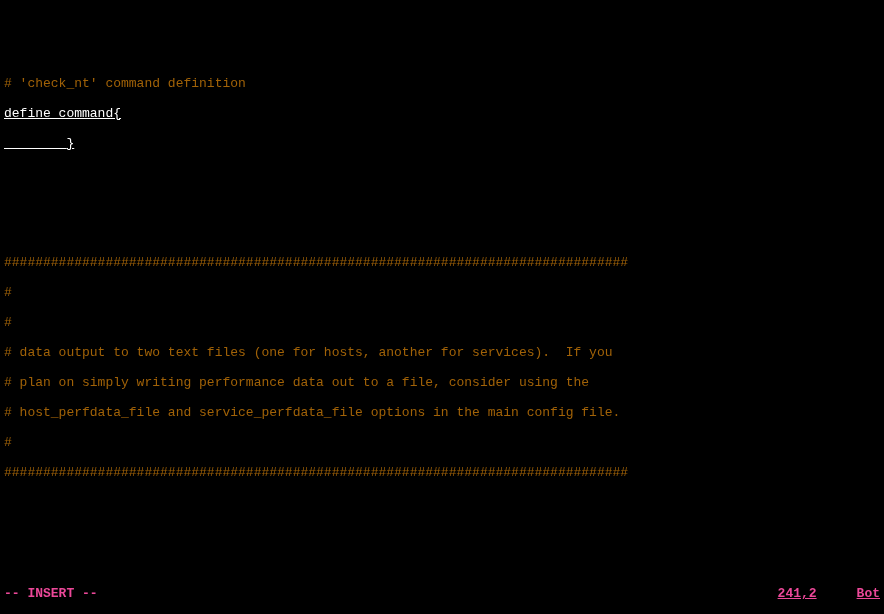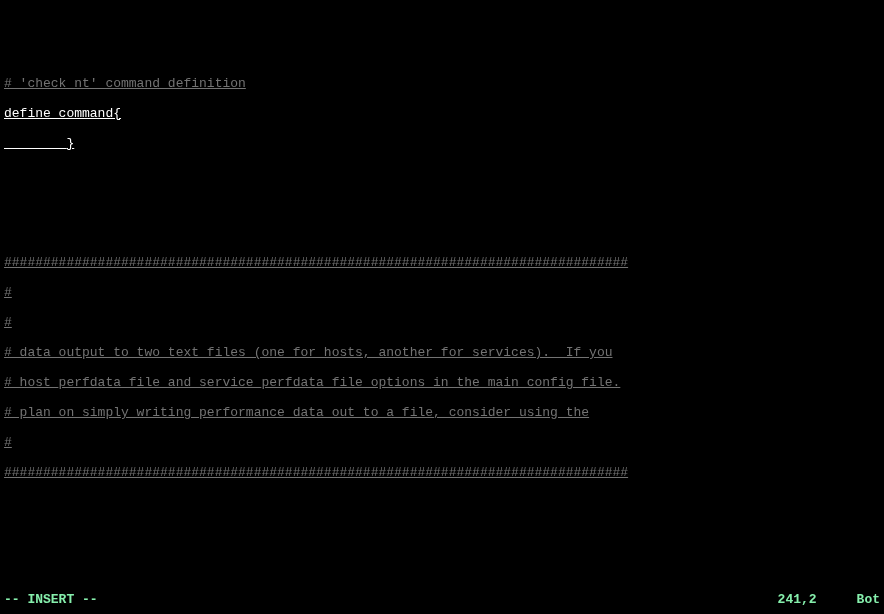--- a/index.html
+++ b/index.html
@@ -9,55 +9,55 @@
     font-family: "Consolas", "Courier New", monospace;
     font-size: 13px;
     line-height: 1.15;
     width: 884px;
     height: 614px;
     overflow: hidden;
     padding: 2px 4px;
     white-space: pre-wrap;
     word-break: break-all;
   }
-  .comment { color: #737373; text-decoration: underline; }
+  .comment { color: #a16207; }
   .normal { color: #ffffff; text-decoration: underline; }
   .line { min-height: 15px; }
   .status-bar {
     position: absolute;
-    bottom: 6px;
+    bottom: 12px;
     left: 4px;
     right: 4px;
     display: flex;
     justify-content: space-between;
-    color: #86efac;
+    color: #ec4899;
     font-weight: bold;
     gap: 44px;
   }
   .status-left { flex: 1; }
-  .status-right { display: flex; gap: 40px; }
+  .status-right { display: flex; gap: 40px; text-decoration: underline; }
 </style>
 </head>
 <body>
 
 
 
 <div>
 <div class="line comment"># 'check_nt' command definition</div>
 <div class="line normal">define command{</div>
 <div class="line normal">        }</div>
 <div class="line"></div>
 <div class="line"></div>
 <div class="line"></div>
 <div class="line comment">################################################################################</div>
 <div class="line comment">#</div>
 <div class="line comment">#</div>
 <div class="line comment"># data output to two text files (one for hosts, another for services).  If you</div>
+<div class="line comment"># plan on simply writing performance data out to a file, consider using the</div>
 <div class="line comment"># host_perfdata_file and service_perfdata_file options in the main config file.</div>
-<div class="line comment"># plan on simply writing performance data out to a file, consider using the</div>
 <div class="line comment">#</div>
 <div class="line comment">################################################################################</div>
 
 
 
 
 
 
 
 

